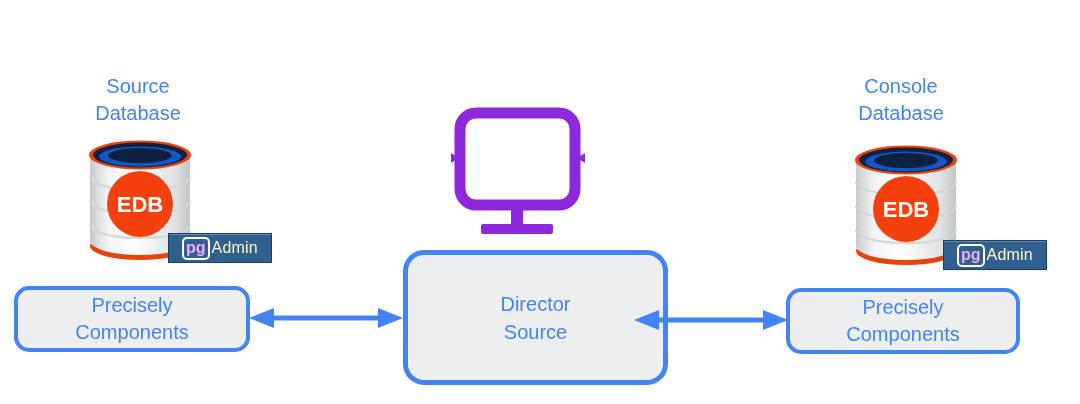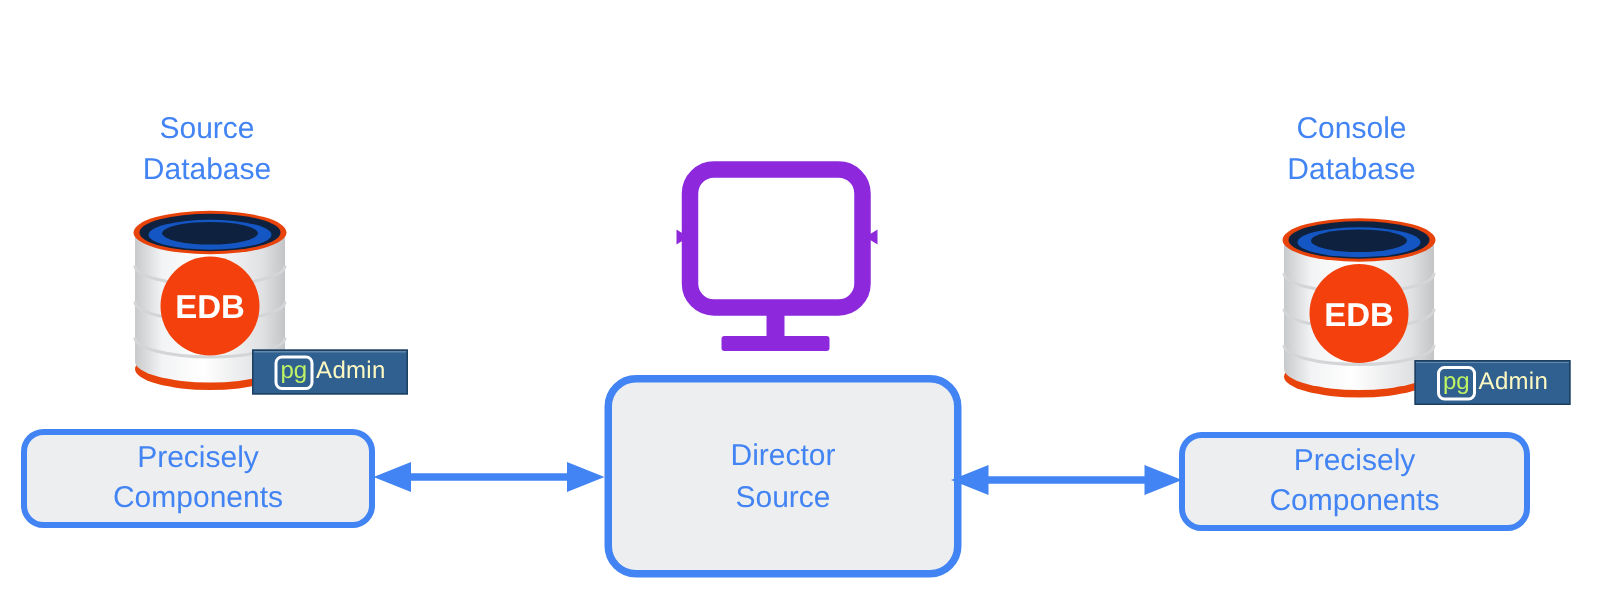--- a/index.html
+++ b/index.html
@@ -24,31 +24,31 @@
 
   .cylinder{position:absolute;width:104px;height:124px;}
   .cylinder.left{left:88px;top:139px;}
   .cylinder.right{left:854px;top:144px;}
 
   .pgadmin{position:absolute;height:30px;width:104px;background:var(--pgadmin-navy);
     border:1px solid #1d3f60;display:flex;align-items:center;justify-content:center;
     gap:2px;z-index:3;box-shadow:inset 0 1px 0 rgba(255,255,255,.25);}
   .pgadmin.left{left:168px;top:233px;}
   .pgadmin.right{left:943px;top:240px;}
-  .pg-chip{color:#bef264;font-weight:normal;font-size:16px;line-height:16px;
+  .pg-chip{color:#f0abfc;font-weight:bold;font-size:16px;line-height:16px;
     border:2px solid #ffffff;border-radius:5px;padding:1px 2px 2px 2px;}
   .pg-admin-word{color:#fef9c3;font-weight:normal;font-size:16px;letter-spacing:0.2px;}
 
   .round-box{position:absolute;border:4px solid var(--blue);border-radius:15px;
     background:var(--box-fill);color:var(--blue);display:flex;flex-direction:column;
     align-items:center;justify-content:center;text-align:center;
     font-size:20px;line-height:27px;}
   .box-left{left:14px;top:286px;width:236px;height:66px;}
   .box-right{left:786px;top:288px;width:234px;height:66px;}
-  .box-center{left:403px;top:250px;width:238px;height:135px;border-width:5px;border-radius:21px;line-height:28px;}
+  .box-center{left:403px;top:250px;width:265px;height:135px;border-width:5px;border-radius:21px;line-height:28px;}
 
   .monitor{position:absolute;left:450px;top:107px;width:136px;height:128px;}
   .arrow{position:absolute;width:154px;height:30px;}
   .arrow.left{left:249px;top:303px;}
   .arrow.right{left:634px;top:305px;width:154px;}
   .blue-fill{fill:var(--blue);}
   .blue-stroke{stroke:var(--blue);}
   .purple-fill{fill:var(--purple);}
   .purple-stroke{stroke:var(--purple);}
 </style>

